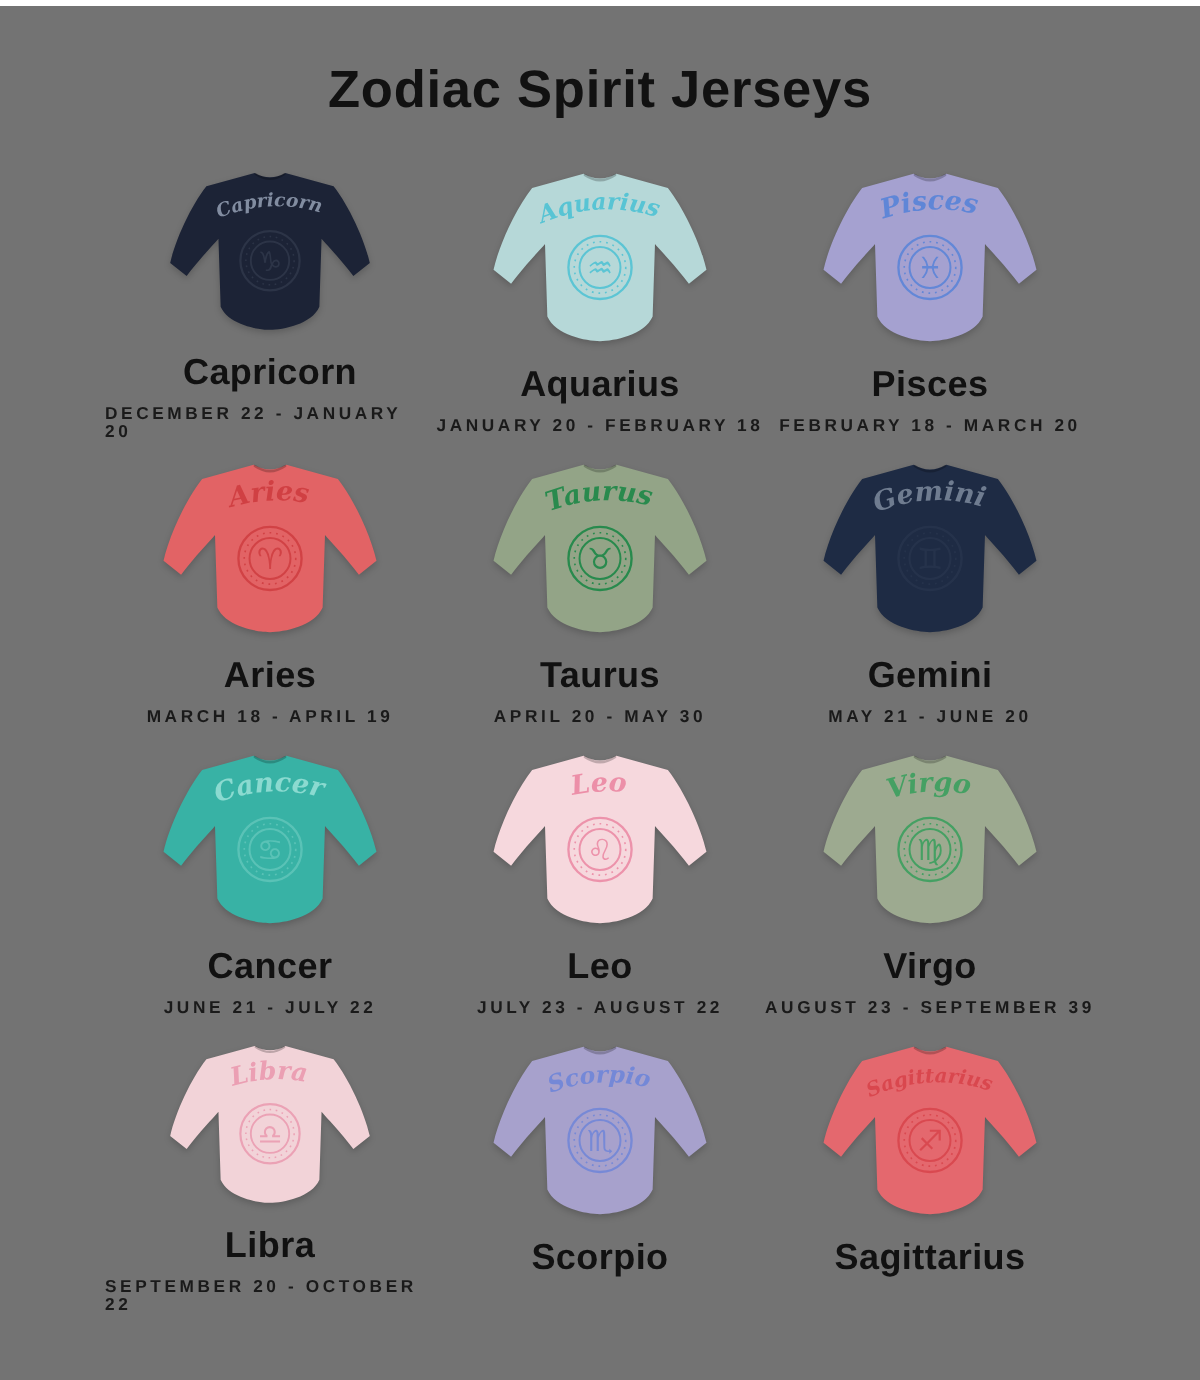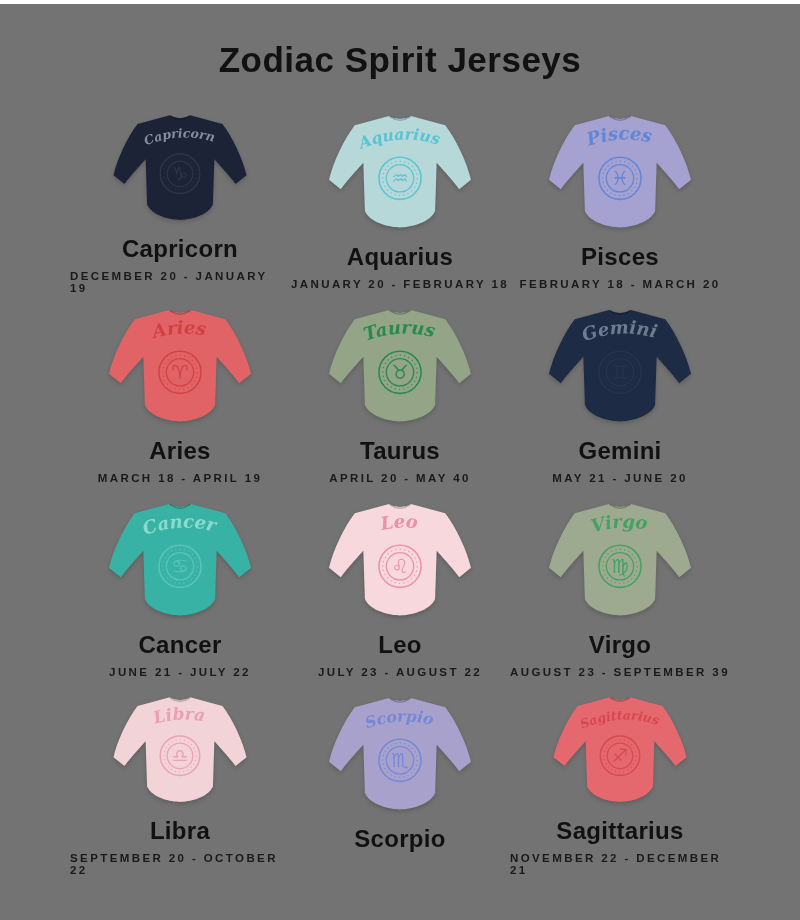--- a/index.html
+++ b/index.html
@@ -65,21 +65,21 @@
         <textPath startOffset="50%" text-anchor="middle" href="#arc-0">Capricorn</textPath>
       </text>
       <g class="emblem" fill="none" stroke="#8e99ad" opacity="0.14">
         <circle cx="100" cy="90" r="27" stroke-width="2"></circle>
         <circle cx="100" cy="90" r="22" stroke-width="1.4" stroke-dasharray="1.5 4.2"></circle>
         <circle cx="100" cy="90" r="17.5" stroke-width="1.7"></circle>
         <text class="zodiac-glyph" x="100" y="99" text-anchor="middle" font-size="25" fill="#8e99ad" stroke="none">♑</text>
       </g>
     </svg>
     <div class="pname">Capricorn</div>
-    <div class="pdates">DECEMBER 20 - JANUARY 19</div>
+    <div class="pdates">DECEMBER 22 - JANUARY 20</div>
   </div>
 
   <div class="card">
     <svg class="jersey" viewBox="0 0 200 160" xmlns="http://www.w3.org/2000/svg">
       <path class="jersey-body" d="M 86,10
         Q 100,18 114,10
         L 158,22
         C 172,40 186,70 191,92
         L 176,104
         C 164,88 152,76 147,70
@@ -193,21 +193,21 @@
         <textPath startOffset="50%" text-anchor="middle" href="#arc-4">Taurus</textPath>
       </text>
       <g class="emblem" fill="none" stroke="#23894a" opacity="0.95">
         <circle cx="100" cy="90" r="27" stroke-width="2"></circle>
         <circle cx="100" cy="90" r="22" stroke-width="1.4" stroke-dasharray="1.5 4.2"></circle>
         <circle cx="100" cy="90" r="17.5" stroke-width="1.7"></circle>
         <text class="zodiac-glyph" x="100" y="99" text-anchor="middle" font-size="25" fill="#23894a" stroke="none">♉</text>
       </g>
     </svg>
     <div class="pname">Taurus</div>
-    <div class="pdates">APRIL 20 - MAY 40</div>
+    <div class="pdates">APRIL 20 - MAY 30</div>
   </div>
 
   <div class="card">
     <svg class="jersey" viewBox="0 0 200 160" xmlns="http://www.w3.org/2000/svg">
       <path class="jersey-body" d="M 86,10
         Q 100,18 114,10
         L 158,22
         C 172,40 186,70 191,92
         L 176,104
         C 164,88 152,76 147,70
@@ -416,16 +416,15 @@
         <textPath startOffset="50%" text-anchor="middle" href="#arc-11">Sagittarius</textPath>
       </text>
       <g class="emblem" fill="none" stroke="#d8444b" opacity="0.85">
         <circle cx="100" cy="90" r="27" stroke-width="2"></circle>
         <circle cx="100" cy="90" r="22" stroke-width="1.4" stroke-dasharray="1.5 4.2"></circle>
         <circle cx="100" cy="90" r="17.5" stroke-width="1.7"></circle>
         <text class="zodiac-glyph" x="100" y="99" text-anchor="middle" font-size="25" fill="#d8444b" stroke="none">♐</text>
       </g>
     </svg>
     <div class="pname">Sagittarius</div>
-    <div class="pdates">NOVEMBER 22 - DECEMBER 21</div>
   </div>
 </div>
 </div>
 
 </body></html>

